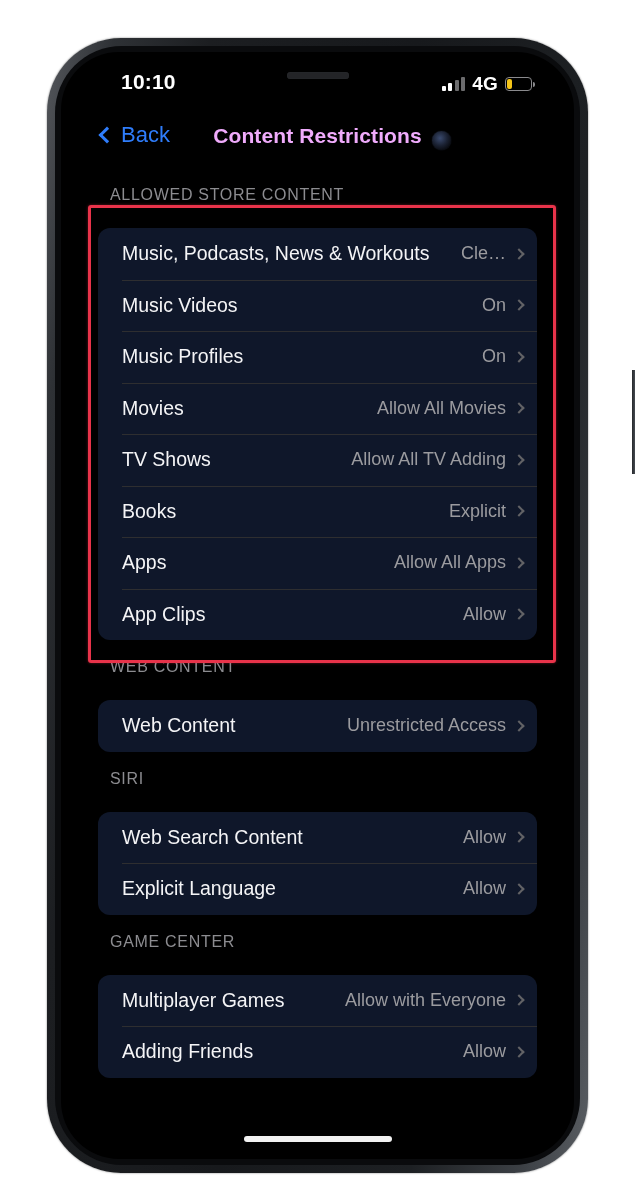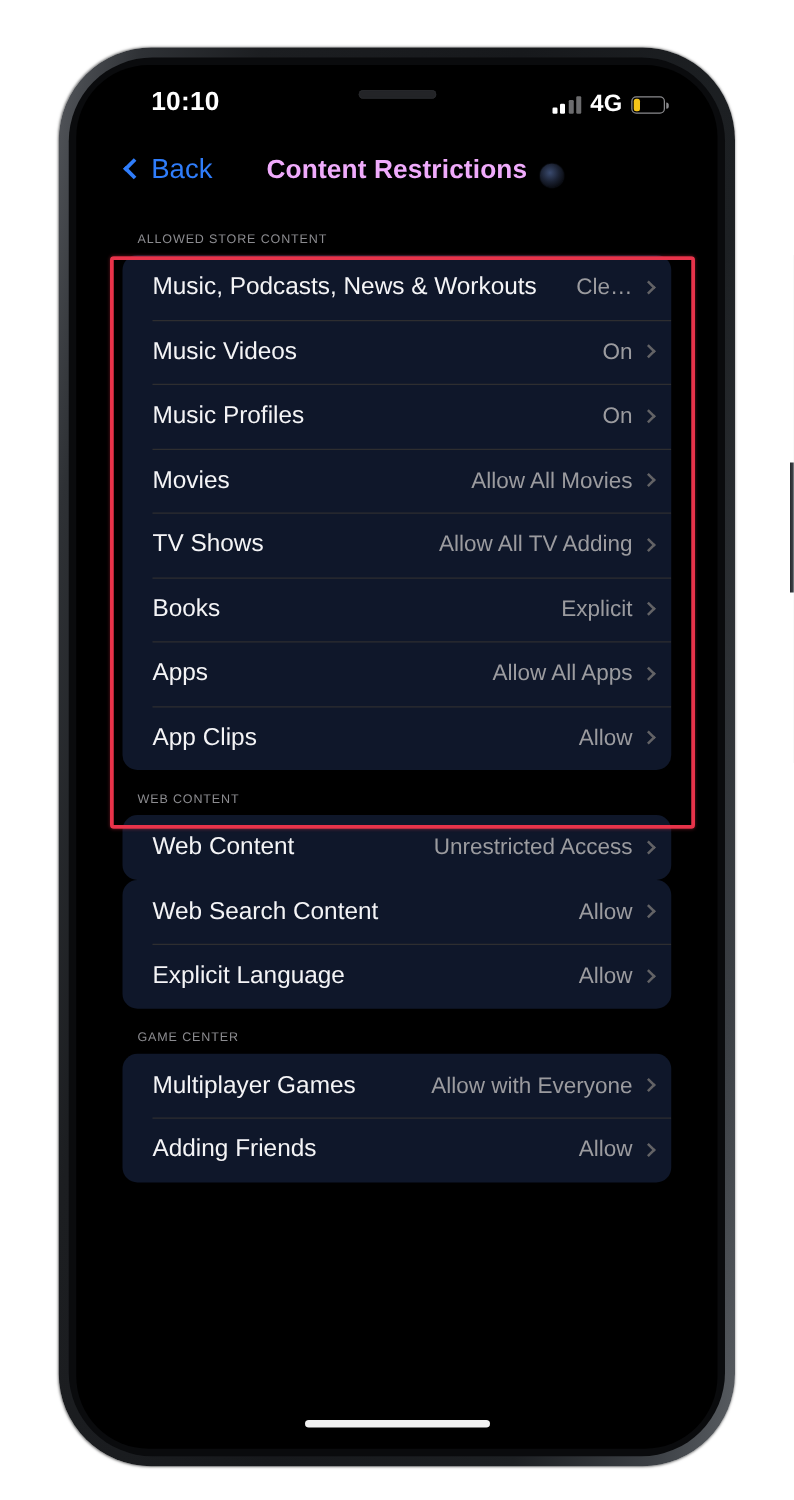--- a/index.html
+++ b/index.html
@@ -96,22 +96,22 @@
     transform:rotate(45deg); margin-right:2px; }
   .nav-title{
     position:absolute; left:0; top:14px; width:100%; text-align:center;
     color:#f0abfc; font-size:21px; font-weight:bold; letter-spacing:.1px;
   }
 
   
   .content{ position:absolute; left:0; top:116px; width:100%; bottom:0; }
   .section{ padding:0 37px; }
   .sec-head{
-    color:#8c8c90; font-size:10px; letter-spacing:.7px;
-    padding:18px 12px 7px 12px; text-transform:uppercase;
+    color:#8c8c90; font-size:16px; letter-spacing:.7px;
+    padding:18px 12px 24px 12px; text-transform:uppercase;
   }
   .card{ background:#0f172a; border-radius:12px; overflow:hidden; }
   .row{
     position:relative; display:flex; align-items:center;
     height:51.5px; padding:0 14px 0 24px; cursor:pointer;
   }
   .row + .row::before{
     content:""; position:absolute; left:24px; right:0; top:0; height:1px; background:#2e2e30;
   }
   .row-label{ color:#f4f4f6; font-size:19.5px; white-space:nowrap; }
@@ -244,20 +244,21 @@
               <div class="row">
                 <div class="row-label">Web Content</div>
                 <div class="row-right">
                   <div class="row-value">Unrestricted Access</div>
                   <span class="chev"></span>
                 </div>
               </div>
             </div>
           </div>
           <div class="section">
+            <div class="sec-head">SIRI</div>
             <div class="card">
               <div class="row">
                 <div class="row-label">Web Search Content</div>
                 <div class="row-right">
                   <div class="row-value">Allow</div>
                   <span class="chev"></span>
                 </div>
               </div>
               <div class="row">
                 <div class="row-label">Explicit Language</div>

